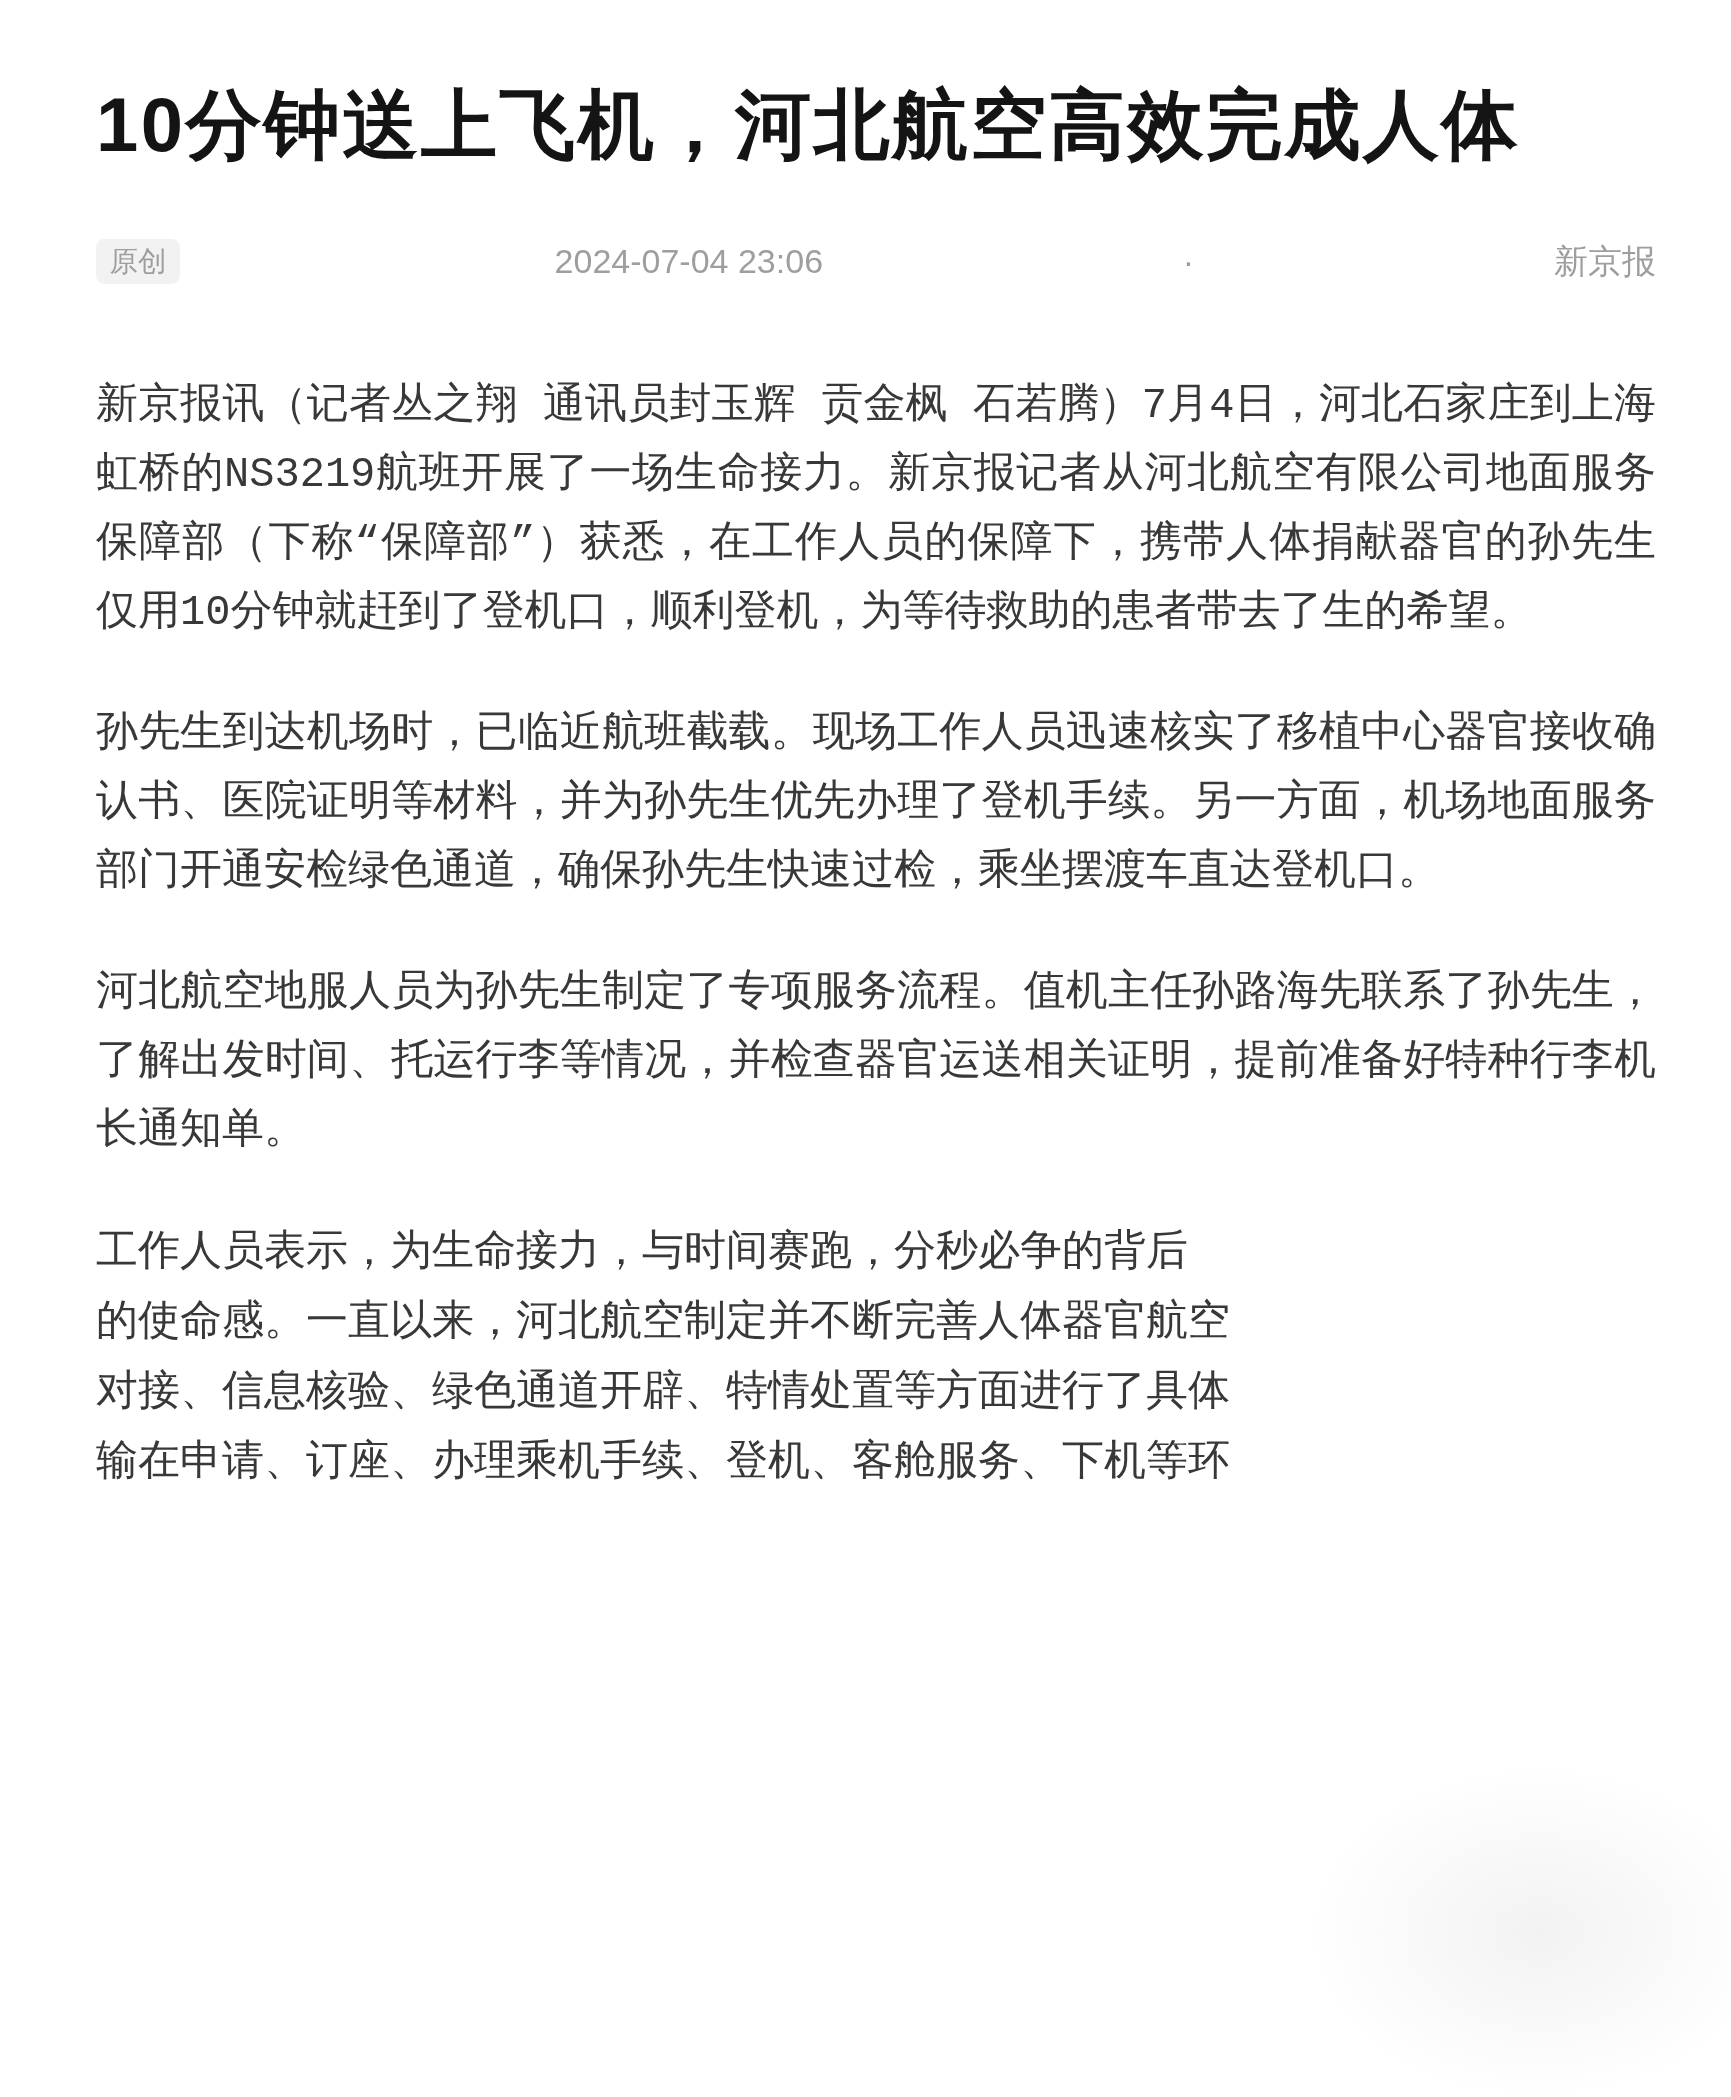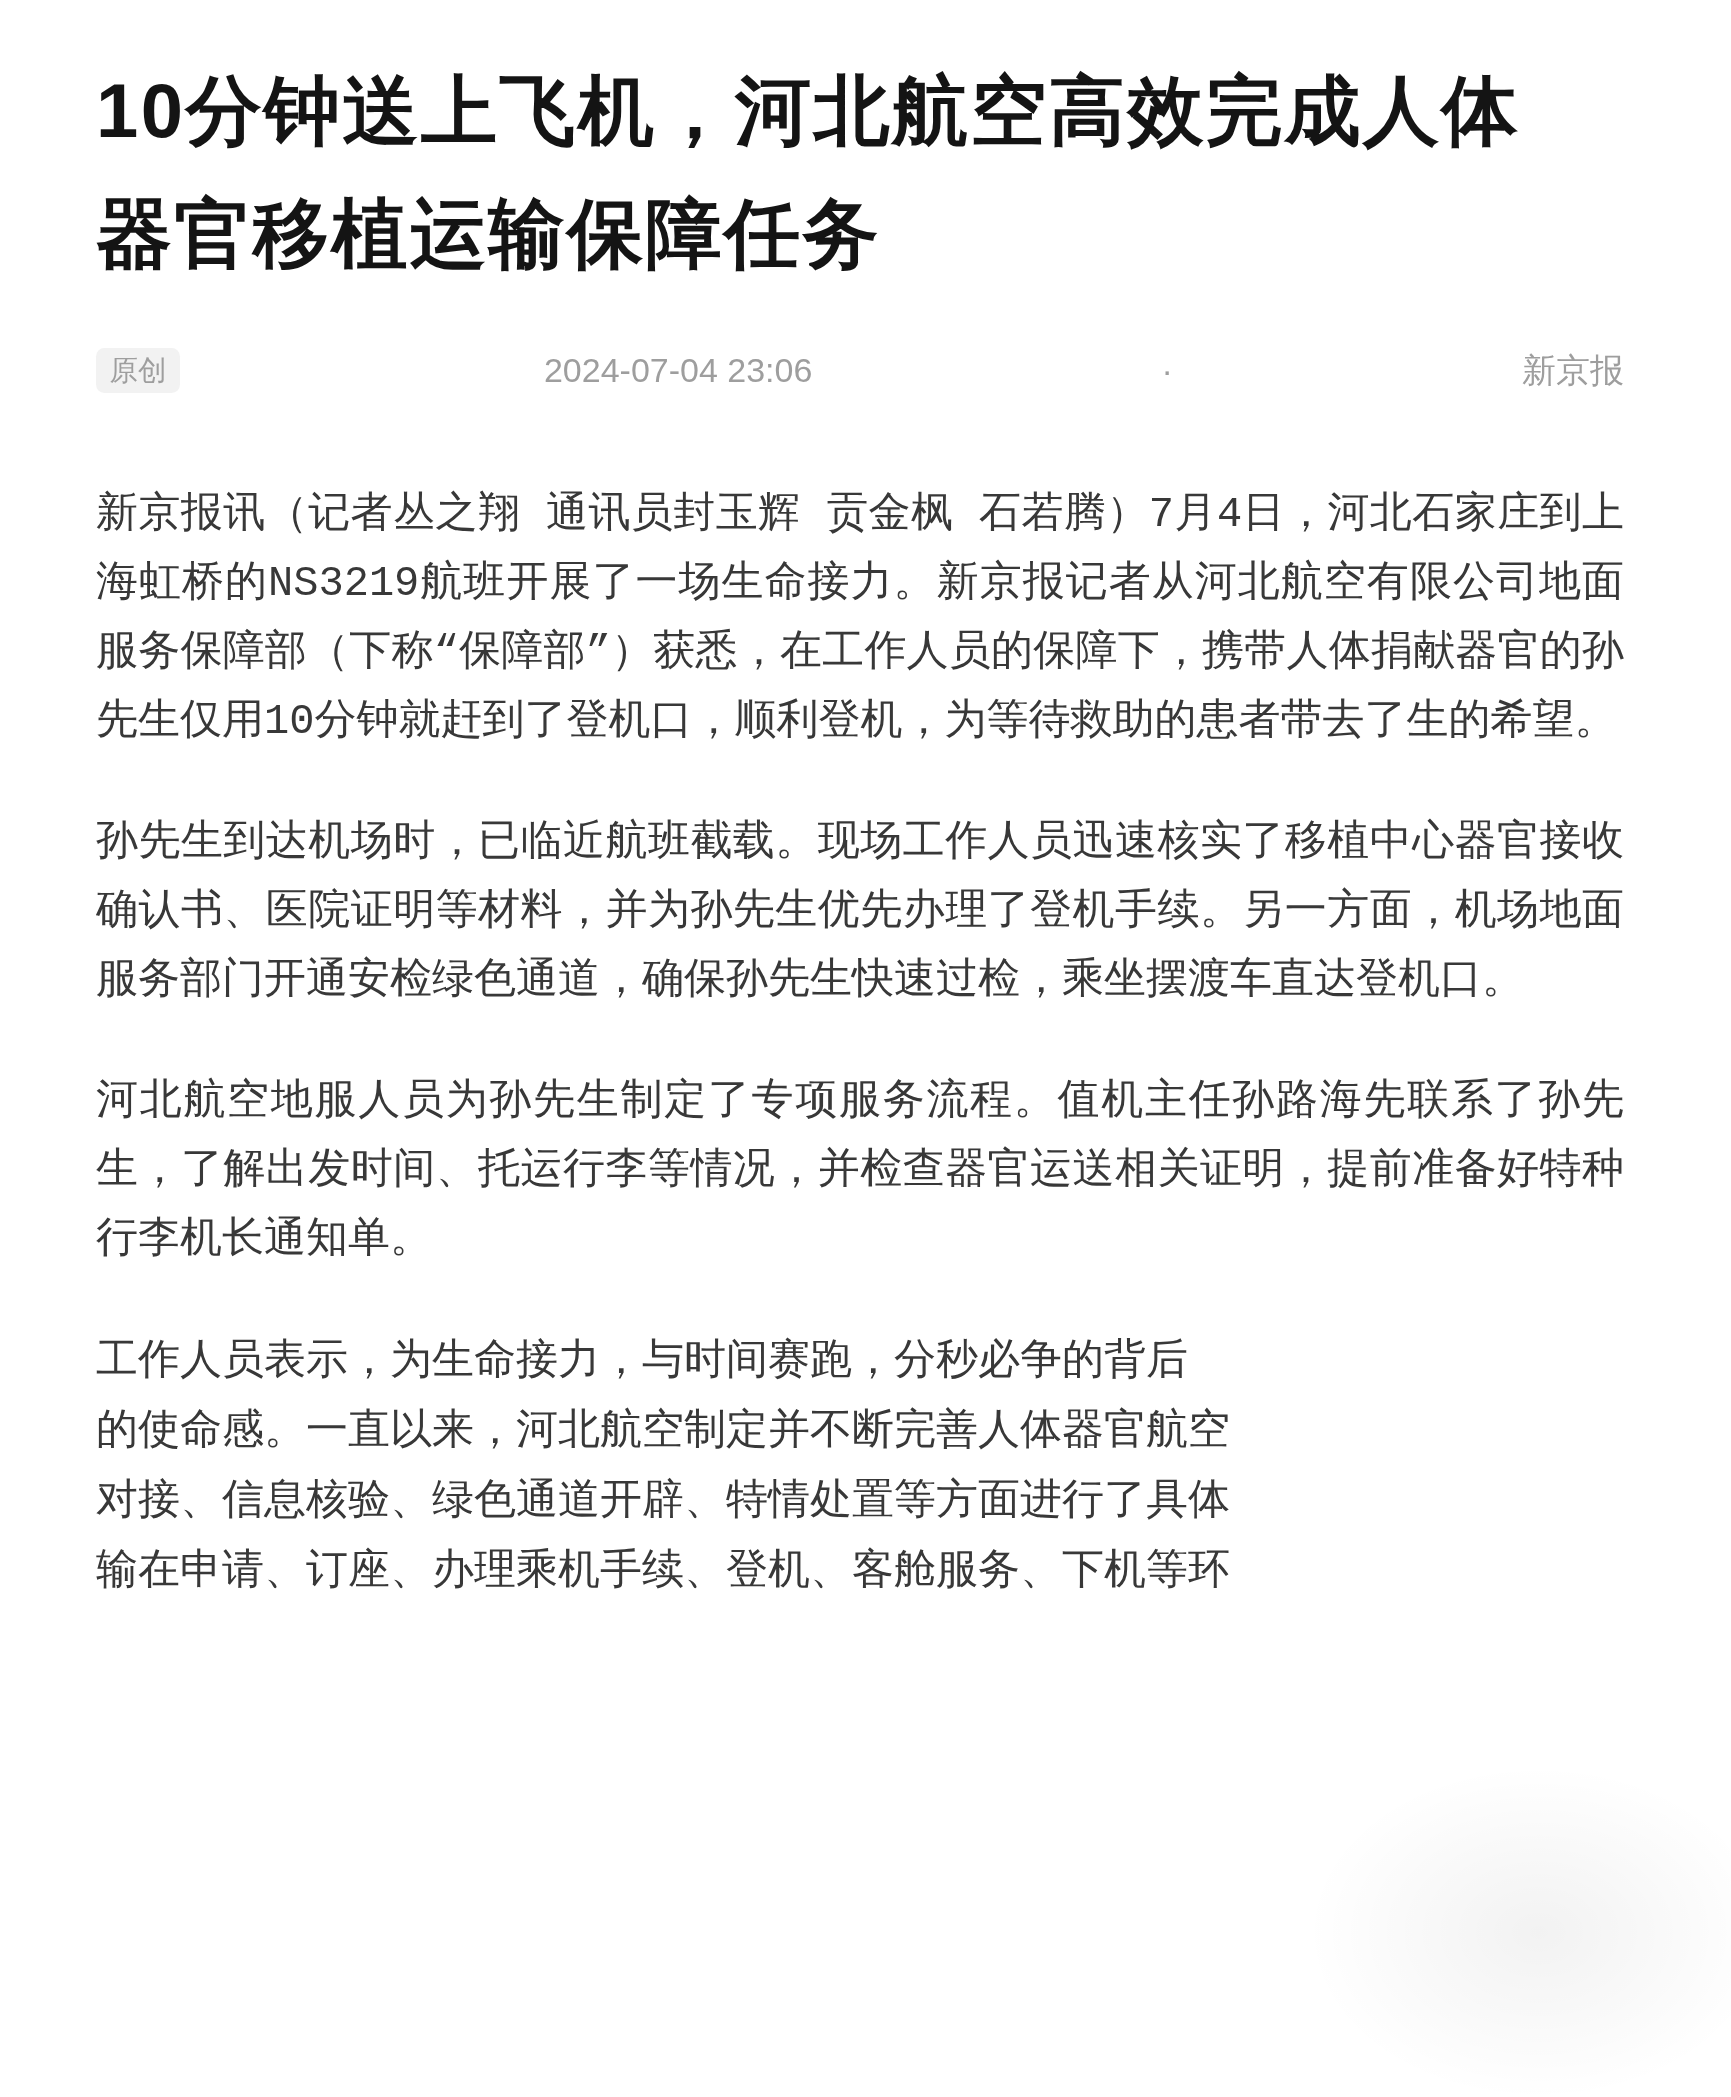--- a/index.html
+++ b/index.html
@@ -5,21 +5,21 @@
   :root{
     --title:#141414; --body:#383838; --meta:#9e9e9e;
     --badge-bg:#f2f2f2; --badge-text:#9e9e9e; --background:#ffffff;
   }
   html,body{margin:0;padding:0;}
   body{background:#e9e9e9;font-family:"Liberation Sans","DejaVu Sans",sans-serif;}
   .page{
     position:relative; width:1732px; height:2098px;
     background:var(--background); overflow:hidden; margin:0 auto;
   }
-  .content{ padding:49px 108px 0 96px; }
+  .content{ padding:49px 76px 0 96px;margin-top:14px; }
 
   .title{ margin:0 0 52px 0; color:var(--title); font-weight:700;
           font-size:76px; line-height:123px; letter-spacing:2.5px; }
   .title .tline{ display:block; white-space:nowrap; }
 
   .meta{ display:flex; align-items:center; height:47px; color:var(--meta);
          font-size:34px; line-height:47px;justify-content:space-between; }
   .badge{ display:inline-block; background:var(--badge-bg); color:var(--badge-text);
           font-size:28.5px; line-height:28.5px; padding:8.4px 13.4px; border-radius:8.4px;
           margin-right:25px; }
@@ -39,21 +39,20 @@
                             rgba(0,0,0,0.05), rgba(0,0,0,0.0) 70%); }
 </style>
 </head>
 <body>
 
 <div class="page">
   <div class="content">
 
     <h1 class="title">
       <span class="tline">10分钟送上飞机，河北航空高效完成人体</span>
-      <span class="tline">器官移植运输保障任务</span>
     </h1>
 
     <div class="meta">
       <span class="badge">原创</span>
       <span class="meta-text">2024-07-04 23:06</span>
       <span class="meta-sep">·</span>
       <span class="meta-text">新京报</span>
     </div>
 
     <div class="body">

